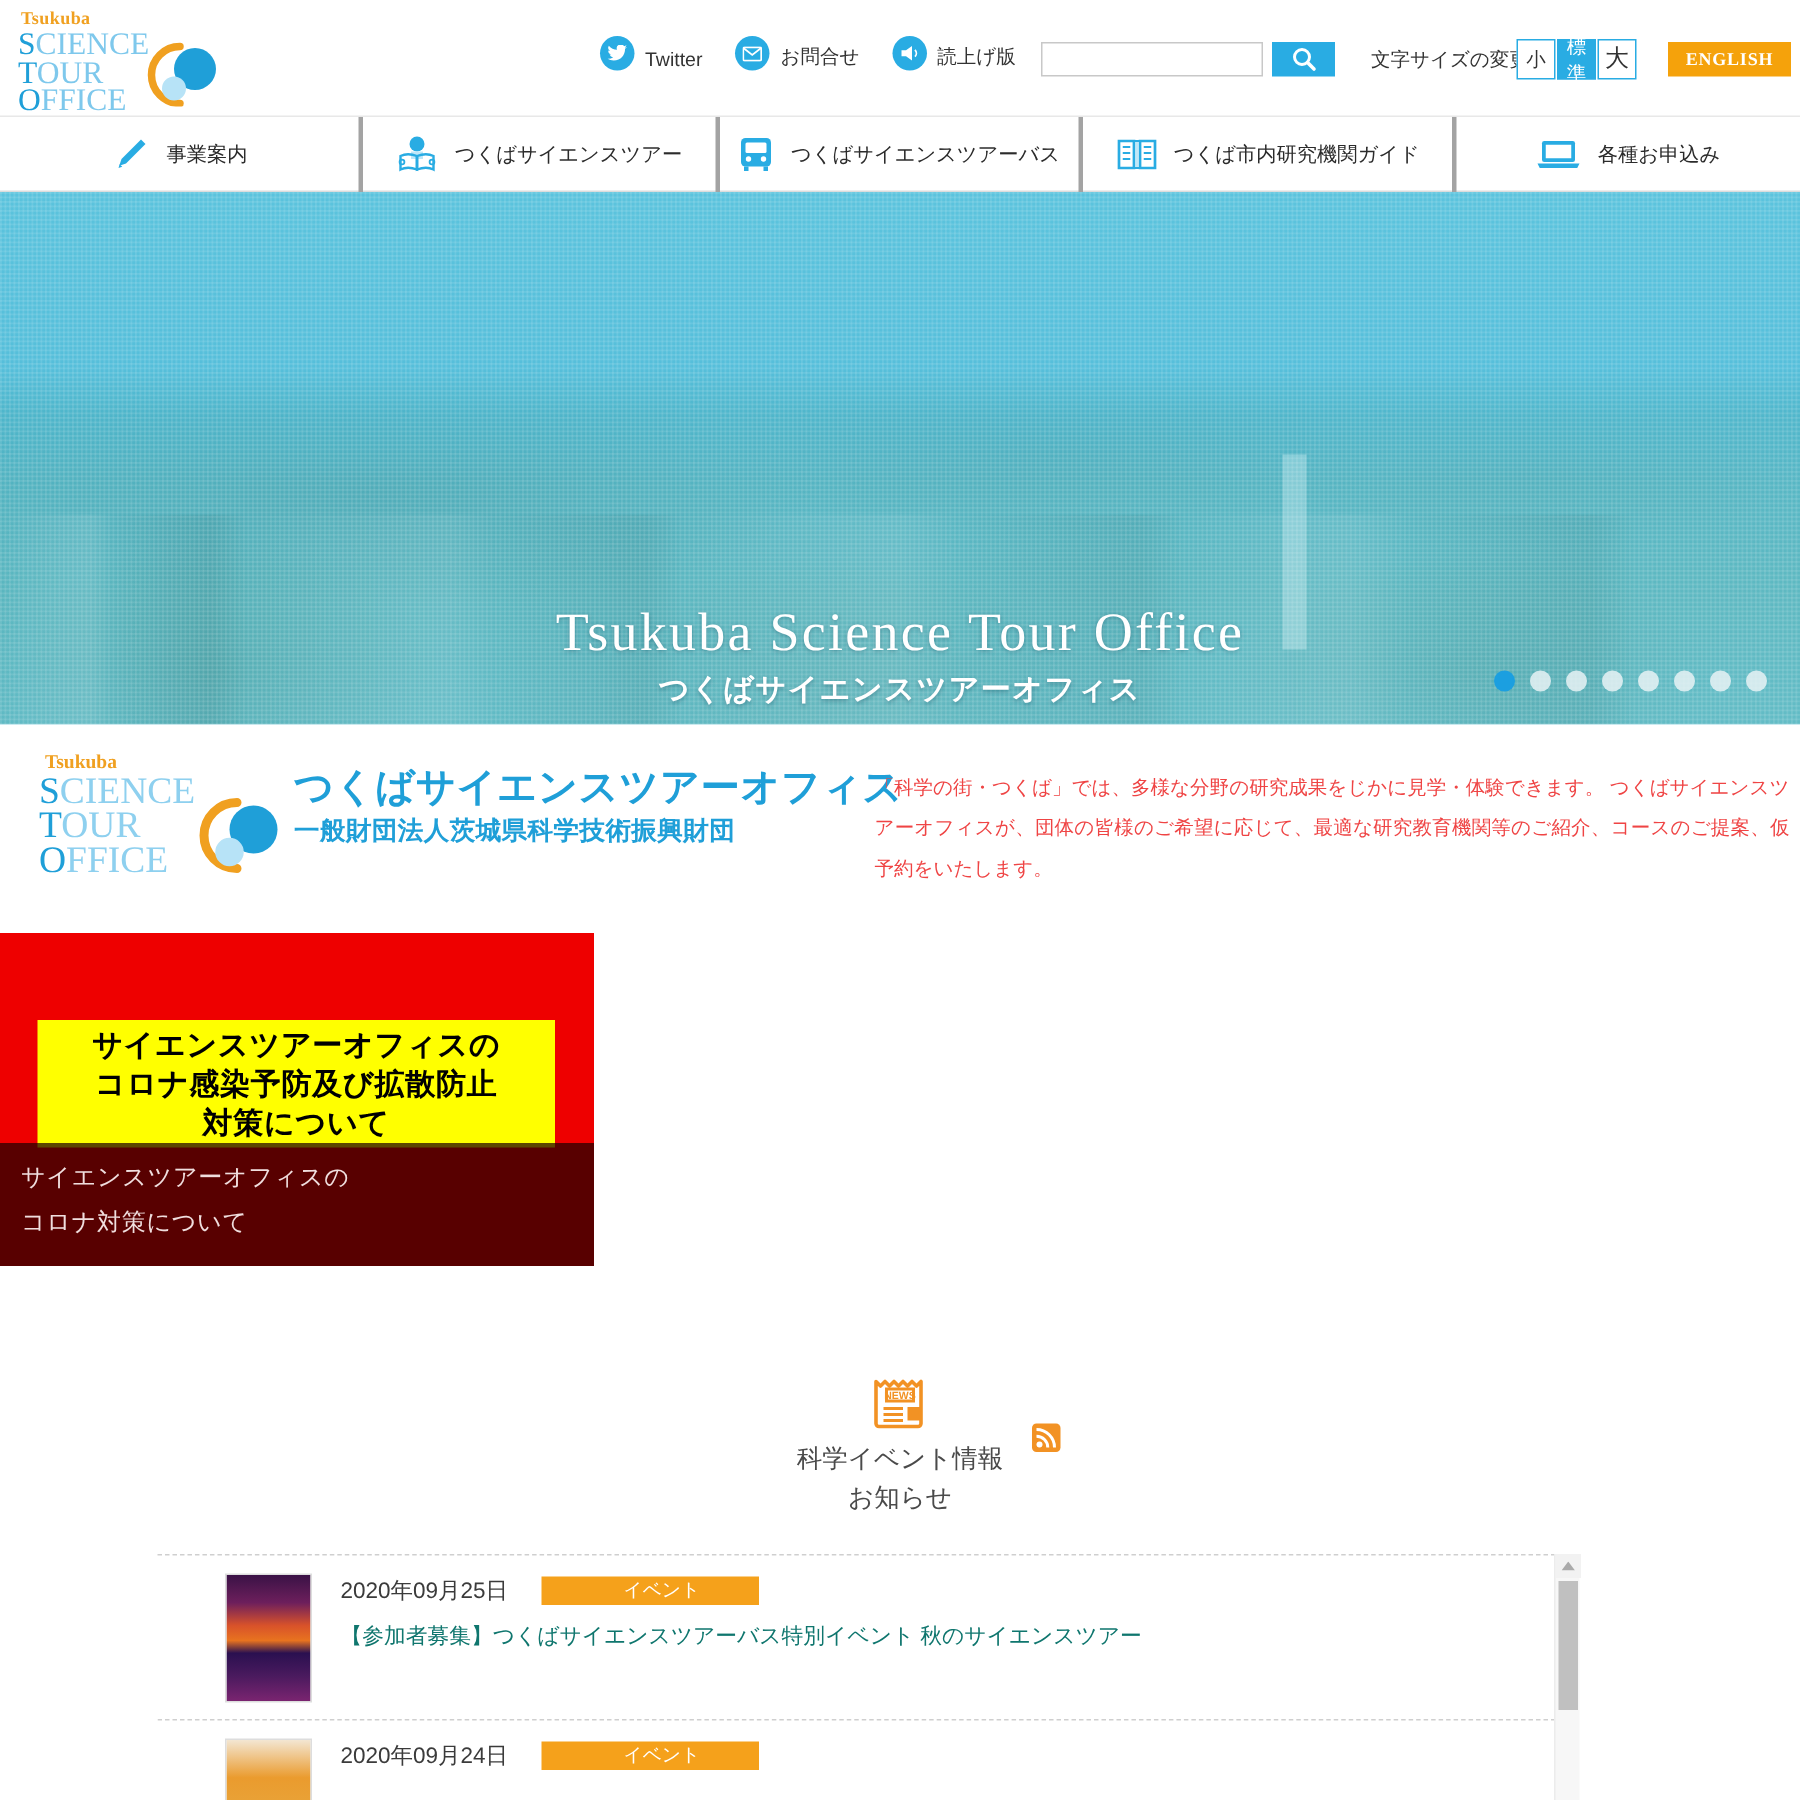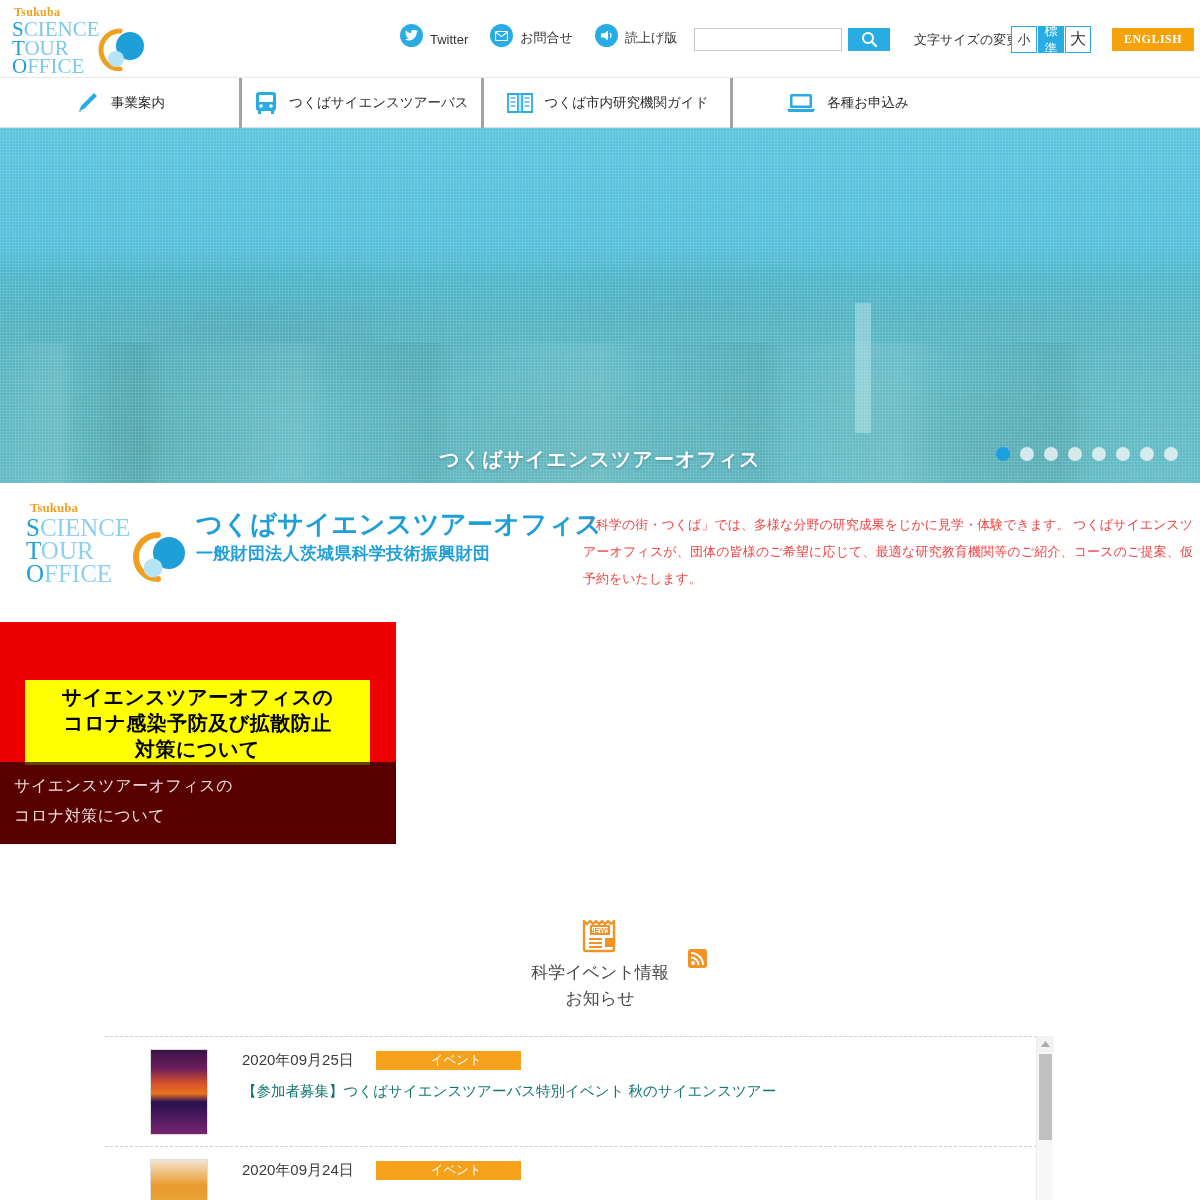--- a/index.html
+++ b/index.html
@@ -283,21 +283,20 @@
     overflow: hidden;
     border-top: 1px dashed #cfcfcf;
   }
   .news-row {
     position: relative;
     height: 110px;
     border-bottom: 1px dashed #cfcfcf;
     display: flex; align-items: flex-start;
     padding-top: 12px;
     cursor: pointer;
-    gap: 15px;
   }
   .news-thumb {
     width: 58px; height: 86px;
     margin-left: 45px; margin-right: 19px;
     flex: 0 0 auto;
     border: 1px solid #ddd;
   }
   .thumb-a {
     background:
       linear-gradient(180deg, #3a1246 0%, #6d1f5c 22%, #d8522a 40%, #e8731f 52%,
@@ -402,20 +401,34 @@
   <div class="nav-item ni-0">
     <span class="nav-ico">
       <svg width="26" height="26" viewBox="0 0 26 26">
         <path d="M20 3l3 3-13 13-4.5 1.5L7 16z" fill="#29ace3"></path>
         <path d="M5 22l2.5-.8L5.8 19.5z" fill="#29ace3"></path>
       </svg>
     </span>
     <span class="nav-label">事業案内</span>
   </div>
 
+  <div class="nav-item ni-1">
+    <span class="nav-ico">
+      <svg width="28" height="28" viewBox="0 0 28 28">
+        <circle cx="14" cy="7" r="5" fill="#29ace3"></circle>
+        <path d="M10 12h8v5h-8z" fill="#bfe7f8"></path>
+        <path d="M3 15c3-1.5 7-1.5 11 0v9c-4-1.5-8-1.5-11 0z" fill="none" stroke="#29ace3" stroke-width="1.6"></path>
+        <path d="M25 15c-3-1.5-7-1.5-11 0v9c4-1.5 8-1.5 11 0z" fill="none" stroke="#29ace3" stroke-width="1.6"></path>
+        <line x1="14" y1="15" x2="14" y2="24" stroke="#29ace3" stroke-width="1.6"></line>
+        <circle cx="4" cy="19" r="1.6" fill="none" stroke="#29ace3" stroke-width="1.2"></circle>
+        <circle cx="24" cy="19" r="1.6" fill="none" stroke="#29ace3" stroke-width="1.2"></circle>
+      </svg>
+    </span>
+    <span class="nav-label">つくばサイエンスツアー</span>
+  </div>
 
   <div class="nav-item ni-2">
     <span class="nav-ico">
       <svg width="24" height="26" viewBox="0 0 24 26">
         <rect x="2" y="2" width="20" height="19" rx="3" fill="#29ace3"></rect>
         <rect x="5" y="5" width="14" height="7" rx="1" fill="#fff"></rect>
         <circle cx="7" cy="16" r="1.8" fill="#fff"></circle>
         <circle cx="17" cy="16" r="1.8" fill="#fff"></circle>
         <rect x="4" y="21" width="3" height="3" fill="#29ace3"></rect>
         <rect x="17" y="21" width="3" height="3" fill="#29ace3"></rect>
@@ -451,20 +464,21 @@
     </span>
     <span class="nav-label">各種お申込み</span>
   </div>
 </div>
 
 <div class="hero">
   <div class="hero-photo"></div>
   <div class="hero-buildings"></div>
   <div class="hero-tower"></div>
   <div class="hero-dots"></div>
+  <div class="hero-title">Tsukuba Science Tour Office</div>
   <div class="hero-sub">つくばサイエンスツアーオフィス</div>
   <div class="hero-dots-nav">
     <span class="hdot active"></span>
     <span class="hdot"></span>
     <span class="hdot"></span>
     <span class="hdot"></span>
     <span class="hdot"></span>
     <span class="hdot"></span>
     <span class="hdot"></span>
     <span class="hdot"></span>

